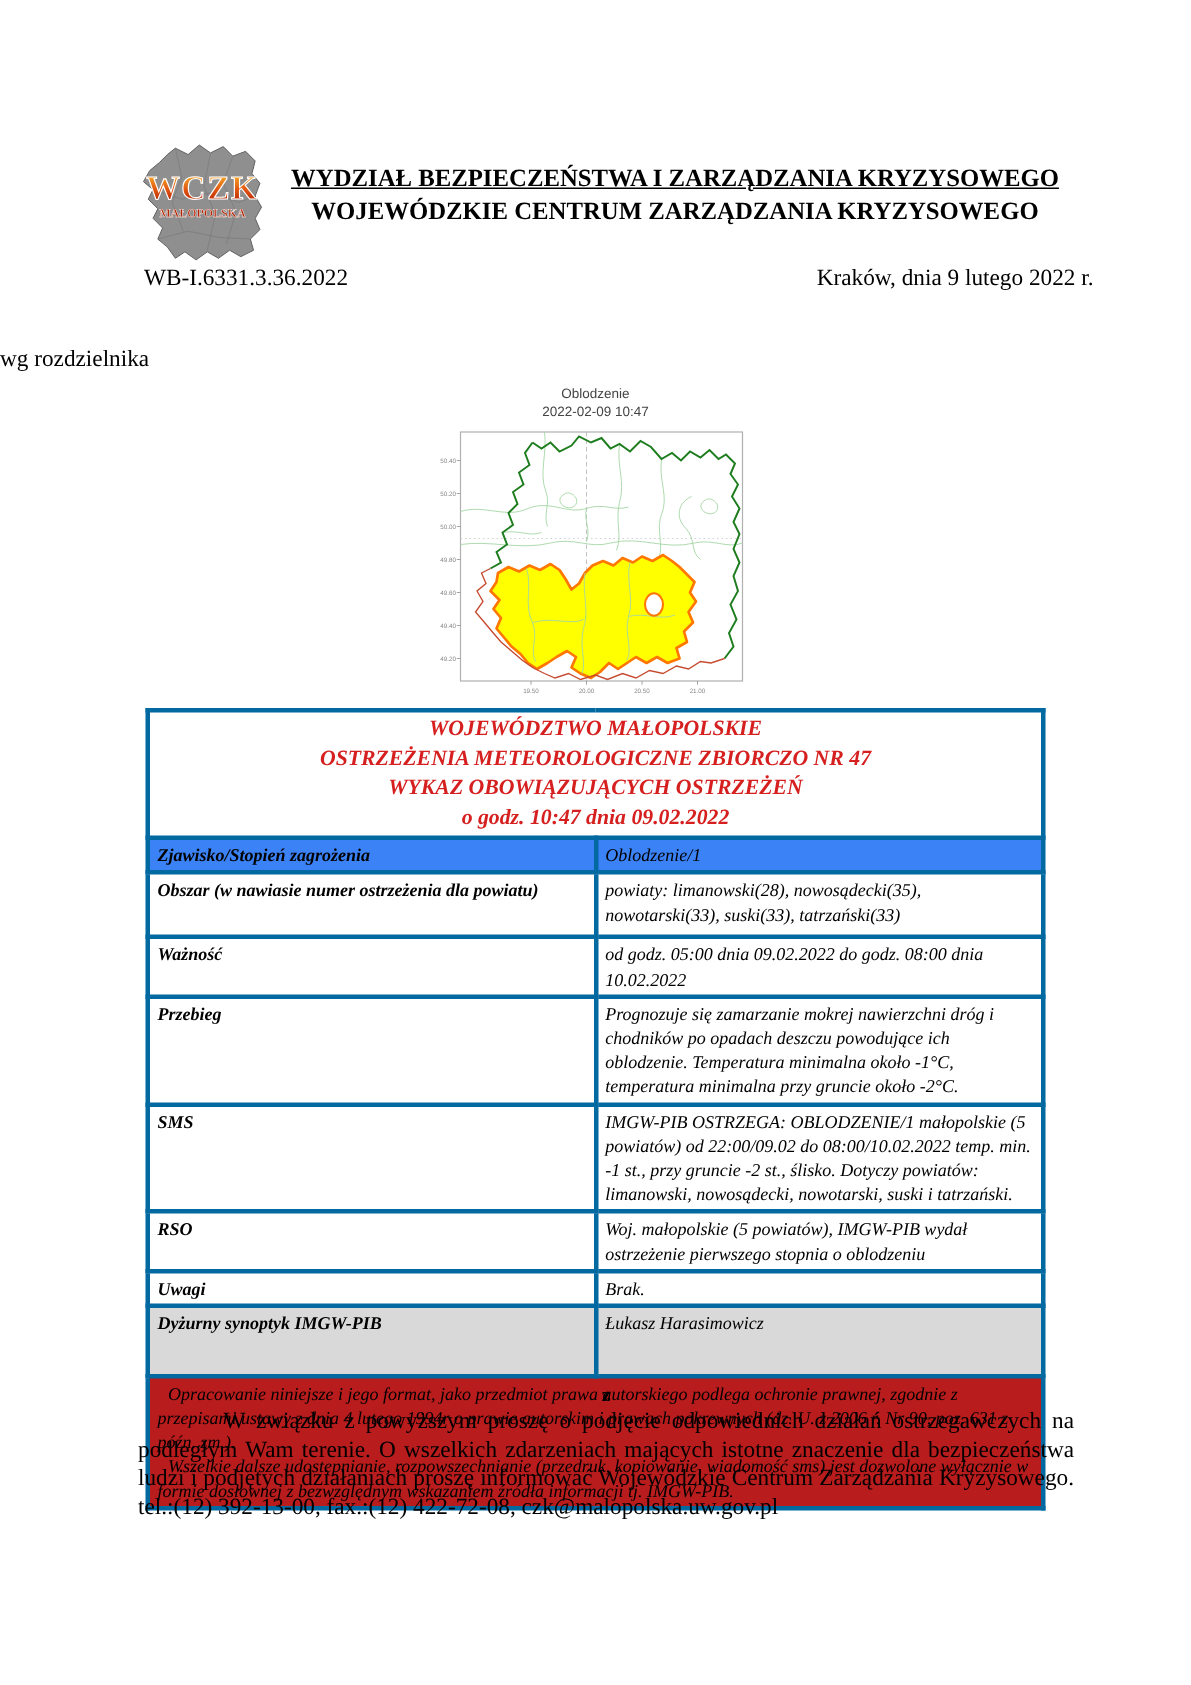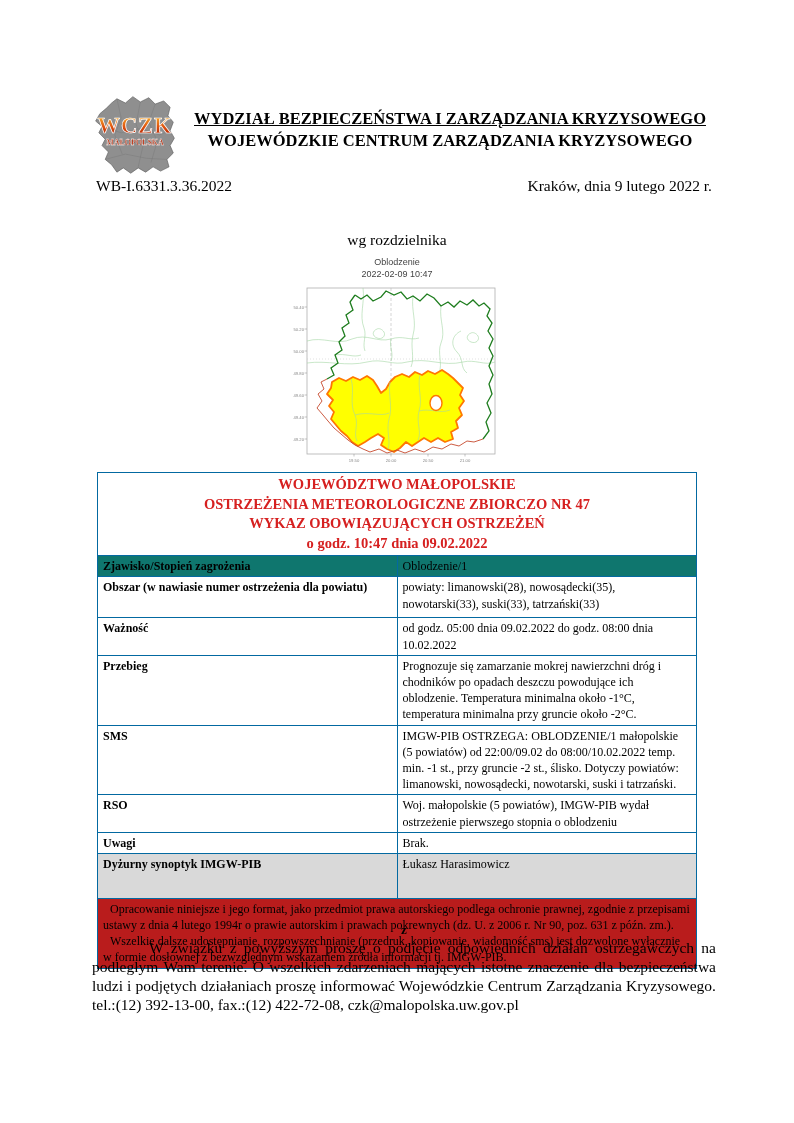--- a/index.html
+++ b/index.html
@@ -4,38 +4,38 @@
 <style>
   html,body{margin:0;padding:0;background:#ffffff;}
   .page{position:relative;width:794px;height:1123px;background:#fff;
         font-family:"Liberation Serif",serif;color:#000;overflow:hidden;}
 
   
   .logo{position:absolute;top:92px;left:85px;width:100px;height:88px;}
   .org-title{position:absolute;top:108px;left:185px;width:530px;text-align:center;
              font-weight:bold;font-size:16.5px;line-height:1.32;}
   .org-title .u{text-decoration:underline;}
-  .ref-row{position:absolute;top:177px;left:96px;right:82px;display:flex;
+  .ref-row{position:absolute;top:177px;left:96px;right:65px;display:flex;
            justify-content:space-between;font-size:15.5px;}
 
-  .distribution{position:absolute;top:231px;left:0;width:100%;text-align:center;font-size:15.5px;}
+  .distribution{position:absolute;top:231px;left:0;width:100%;text-align:left;font-size:15.5px;}
 
   
   .map-wrap{position:absolute;top:257px;left:291px;width:212px;text-align:center;}
   .map-title{font-family:"Liberation Sans",sans-serif;font-size:9px;line-height:1.3;color:#444;}
   .map-wrap svg{display:block;margin:3px auto 0;}
 
   
   table.warn{position:absolute;top:472px;left:97px;width:600px;border-collapse:collapse;
              font-size:12px;table-layout:fixed;}
-  table.warn td{border:1px solid #0369a1;padding:2px 5px;vertical-align:top;line-height:1.35;}
+  table.warn td{border:3px solid #0369a1;padding:2px 5px;vertical-align:top;line-height:1.35;font-style:italic;}
   td.lbl{width:148px;font-weight:bold;}
   td.title-cell{height:76px;text-align:center;color:#d62020;font-weight:bold;
                 font-size:14.5px;line-height:1.55;vertical-align:middle;}
-  tr.row-yellow td{background:#0f766e;}
+  tr.row-yellow td{background:#3b82f6;}
   tr.row-gray td{background:#d9d9d9;}
   tr.r2 td{height:36px;} tr.r5 td{height:48px;} tr.r6 td{height:50px;} tr.r9 td{height:40px;margin-top:48px;}
   td.note-cell{background:#b91c1c;line-height:1.35;padding:3px 6px;}
   td.note-cell p{margin:0;text-indent:7px;}
 
   
   .closing{position:absolute;top:922px;left:92px;width:624px;font-size:15.5px;}
   .z-marker{text-align:center;font-weight:bold;font-size:13px;margin:0;}
   .closing-p{margin:1px 0 0;text-align:justify;text-indent:57px;line-height:1.22;}
 </style>

